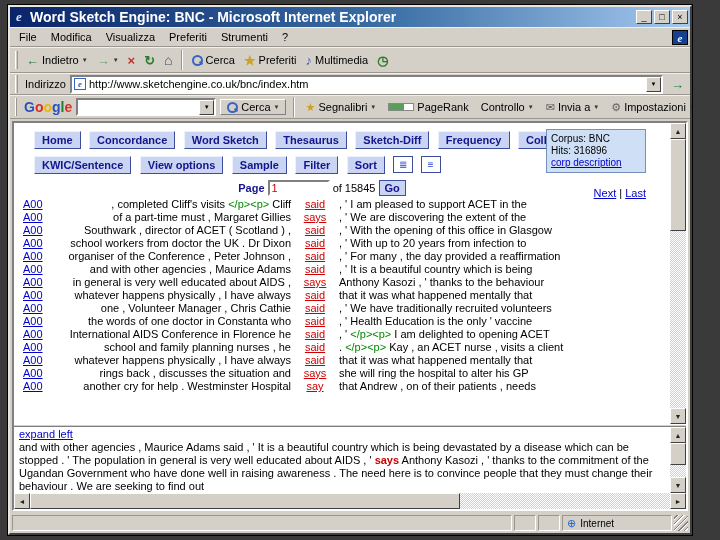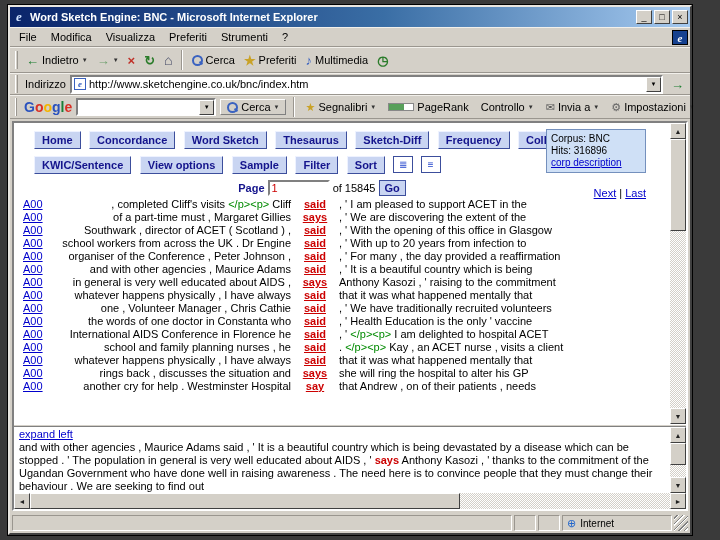--- a/index.html
+++ b/index.html
@@ -12,21 +12,21 @@
   .window {
     position:absolute; left:8px; top:5px; width:684px; height:530px;
     background:#d4d0c8;
     border:2px solid; border-color:#e9e6e0 #404040 #404040 #e9e6e0;
     outline:1px solid #000;
     display:flex; flex-direction:column;
   }
   
   .titlebar { height:20px; flex:0 0 20px; background:linear-gradient(90deg,#0a246a,#3a6ea5 55%,#a6caf0); display:flex; align-items:center; padding:0 2px; gap:4px; }
   .ie-ico { color:#cfe2ff; font:italic bold 13px "Liberation Serif", serif; width:14px; text-align:center; }
-  .title { color:#fff; font-size:11px; font-weight:bold; flex:1; white-space:nowrap; overflow:hidden; }
+  .title { color:#fff; font-size:14px; font-weight:bold; flex:1; white-space:nowrap; overflow:hidden; }
   .winbtns { display:flex; gap:2px; }
   .wbtn { width:16px; height:14px; padding:0; font-size:9px; line-height:11px; text-align:center;
     background:#d4d0c8; border:1px solid; border-color:#fff #404040 #404040 #fff; font-family:inherit; }
   
   .bar { display:flex; align-items:center; font-size:11px; padding:0 2px; border-top:1px solid #f2f0eb; border-bottom:1px solid #9a968f; background:#d4d0c8; }
   .menubar { height:20px; flex:0 0 20px; }
   .menuitem { padding:14px 7px; }
   .throbber { margin-left:auto; width:16px; height:15px; background:#16418f; color:#fff; font:italic bold 11px "Liberation Serif", serif; text-align:center; line-height:15px; border:1px solid #000; }
   .toolbar { height:26px; flex:0 0 26px; gap:1px; }
   .tbtn { display:flex; align-items:center; gap:3px; padding:2px 4px; color:#000; }
@@ -96,21 +96,21 @@
   .pageinput { width:62px; height:16px; border:2px solid; border-color:#808080 #fff #fff #808080; font-size:11px; padding:0 2px; font-family:inherit; color:#c00; }
   .gobtn { display:inline-block; font-size:11px; font-weight:bold; color:#14148c; background:#c9d5f2; border:1px solid #3c4e9c; padding:1px 5px; text-decoration:none; }
   .corpusbox { position:absolute; right:24px; top:6px; width:100px; background:#cfe0f6; border:1px solid #7490bd; font-size:10px; line-height:12px; padding:3px 4px; }
   .corpusbox a { font-size:10px; }
   .nextlast { position:absolute; right:24px; top:64px; font-size:11px; }
   .conctable { width:100%; border-collapse:collapse; table-layout:fixed; font-size:11px; margin-top:0; }
   .conctable td { white-space:nowrap; overflow:hidden; padding:0 3px; height:13px; line-height:13px; }
   .conctable .ref { width:36px; }
   .conctable .left { width:238px; text-align:right; }
   .conctable .kwic { width:42px; text-align:center; }
-  .conctable .kwic a { color:#cc0000; font-weight:bold; }
+  .conctable .kwic a { color:#cc0000; font-weight:normal; }
   .tag { color:#008a00; }
   .ctx-kwic { color:#cc0000; font-weight:bold; }
   .expandlink { display:inline-block;text-align:center; }
   
   .statusbar { height:20px; flex:0 0 20px; display:flex; gap:2px; padding:2px 2px 2px; font-size:10px; background:#d4d0c8; align-items:stretch; }
   .pane { border:1px solid; border-color:#9a968f #fff #fff #9a968f; display:flex; align-items:center; padding:0 4px; gap:4px; }
   .pane-left { flex:1; }
   .pane-mini { width:22px; flex:0 0 22px; }
   .pane-zone { width:110px; flex:0 0 110px; }
   .globe { color:#2266cc; font-size:11px; }
@@ -287,41 +287,41 @@
                 <td class="right"><span>, ' We are discovering the extent of the</span></td>
               </tr>
               <tr>
                 <td class="ref"><a href="#">A00</a></td>
                 <td class="left"><span>Southwark , director of ACET ( Scotland ) ,</span></td>
                 <td class="kwic"><a href="#">said</a></td>
                 <td class="right"><span>, ' With the opening of this office in Glasgow</span></td>
               </tr>
               <tr>
                 <td class="ref"><a href="#">A00</a></td>
-                <td class="left"><span>school workers from across the UK . Dr Engine</span></td>
+                <td class="left"><span>school workers from doctor the UK . Dr Dixon</span></td>
                 <td class="kwic"><a href="#">said</a></td>
                 <td class="right"><span>, ' With up to 20 years from infection to</span></td>
               </tr>
               <tr>
                 <td class="ref"><a href="#">A00</a></td>
                 <td class="left"><span>organiser of the Conference , Peter Johnson ,</span></td>
                 <td class="kwic"><a href="#">said</a></td>
                 <td class="right"><span>, ' For many , the day provided a reaffirmation</span></td>
               </tr>
               <tr>
                 <td class="ref"><a href="#">A00</a></td>
                 <td class="left"><span>and with other agencies , Maurice Adams</span></td>
                 <td class="kwic"><a href="#">said</a></td>
                 <td class="right"><span>, ' It is a beautiful country which is being</span></td>
               </tr>
               <tr>
                 <td class="ref"><a href="#">A00</a></td>
                 <td class="left"><span>in general is very well educated about AIDS ,</span></td>
                 <td class="kwic"><a href="#">says</a></td>
-                <td class="right"><span>Anthony Kasozi , ' raising to the commitment</span></td>
+                <td class="right"><span>Anthony Kasozi , ' thanks to the behaviour</span></td>
               </tr>
               <tr>
                 <td class="ref"><a href="#">A00</a></td>
                 <td class="left"><span>whatever happens physically , I have always</span></td>
                 <td class="kwic"><a href="#">said</a></td>
                 <td class="right"><span>that it was what happened mentally that</span></td>
               </tr>
               <tr>
                 <td class="ref"><a href="#">A00</a></td>
                 <td class="left"><span>one , Volunteer Manager , Chris Cathie</span></td>
@@ -331,21 +331,21 @@
               <tr>
                 <td class="ref"><a href="#">A00</a></td>
                 <td class="left"><span>the words of one doctor in Constanta who</span></td>
                 <td class="kwic"><a href="#">said</a></td>
                 <td class="right"><span>, ' Health Education is the only ' vaccine</span></td>
               </tr>
               <tr>
                 <td class="ref"><a href="#">A00</a></td>
                 <td class="left"><span>International AIDS Conference in Florence he</span></td>
                 <td class="kwic"><a href="#">said</a></td>
-                <td class="right"><span>, ' </span><span class="tag">&lt;/p&gt;&lt;p&gt;</span><span> I am delighted to hospital ACET</span></td>
+                <td class="right"><span>, ' </span><span class="tag">&lt;/p&gt;&lt;p&gt;</span><span> I am delighted to opening ACET</span></td>
               </tr>
               <tr>
                 <td class="ref"><a href="#">A00</a></td>
                 <td class="left"><span>school and family planning nurses , he</span></td>
                 <td class="kwic"><a href="#">said</a></td>
                 <td class="right"><span>. </span><span class="tag">&lt;/p&gt;&lt;p&gt;</span><span> Kay , an ACET nurse , visits a client</span></td>
               </tr>
               <tr>
                 <td class="ref"><a href="#">A00</a></td>
                 <td class="left"><span>whatever happens physically , I have always</span></td>

